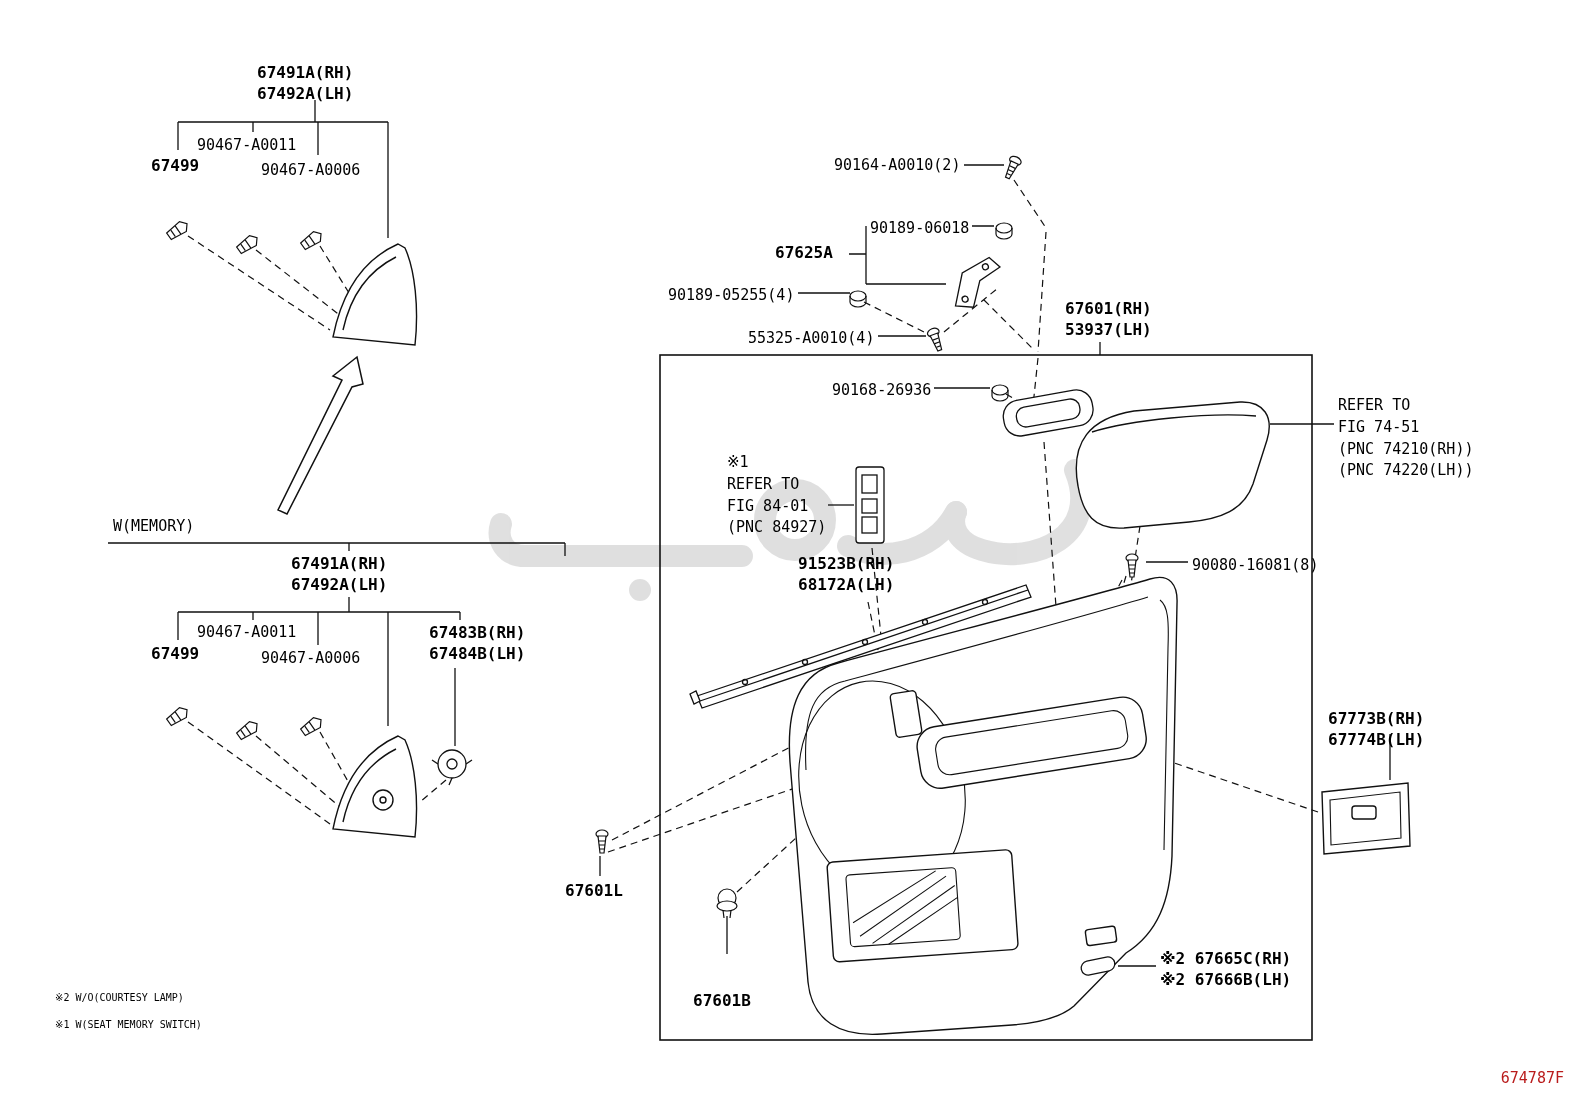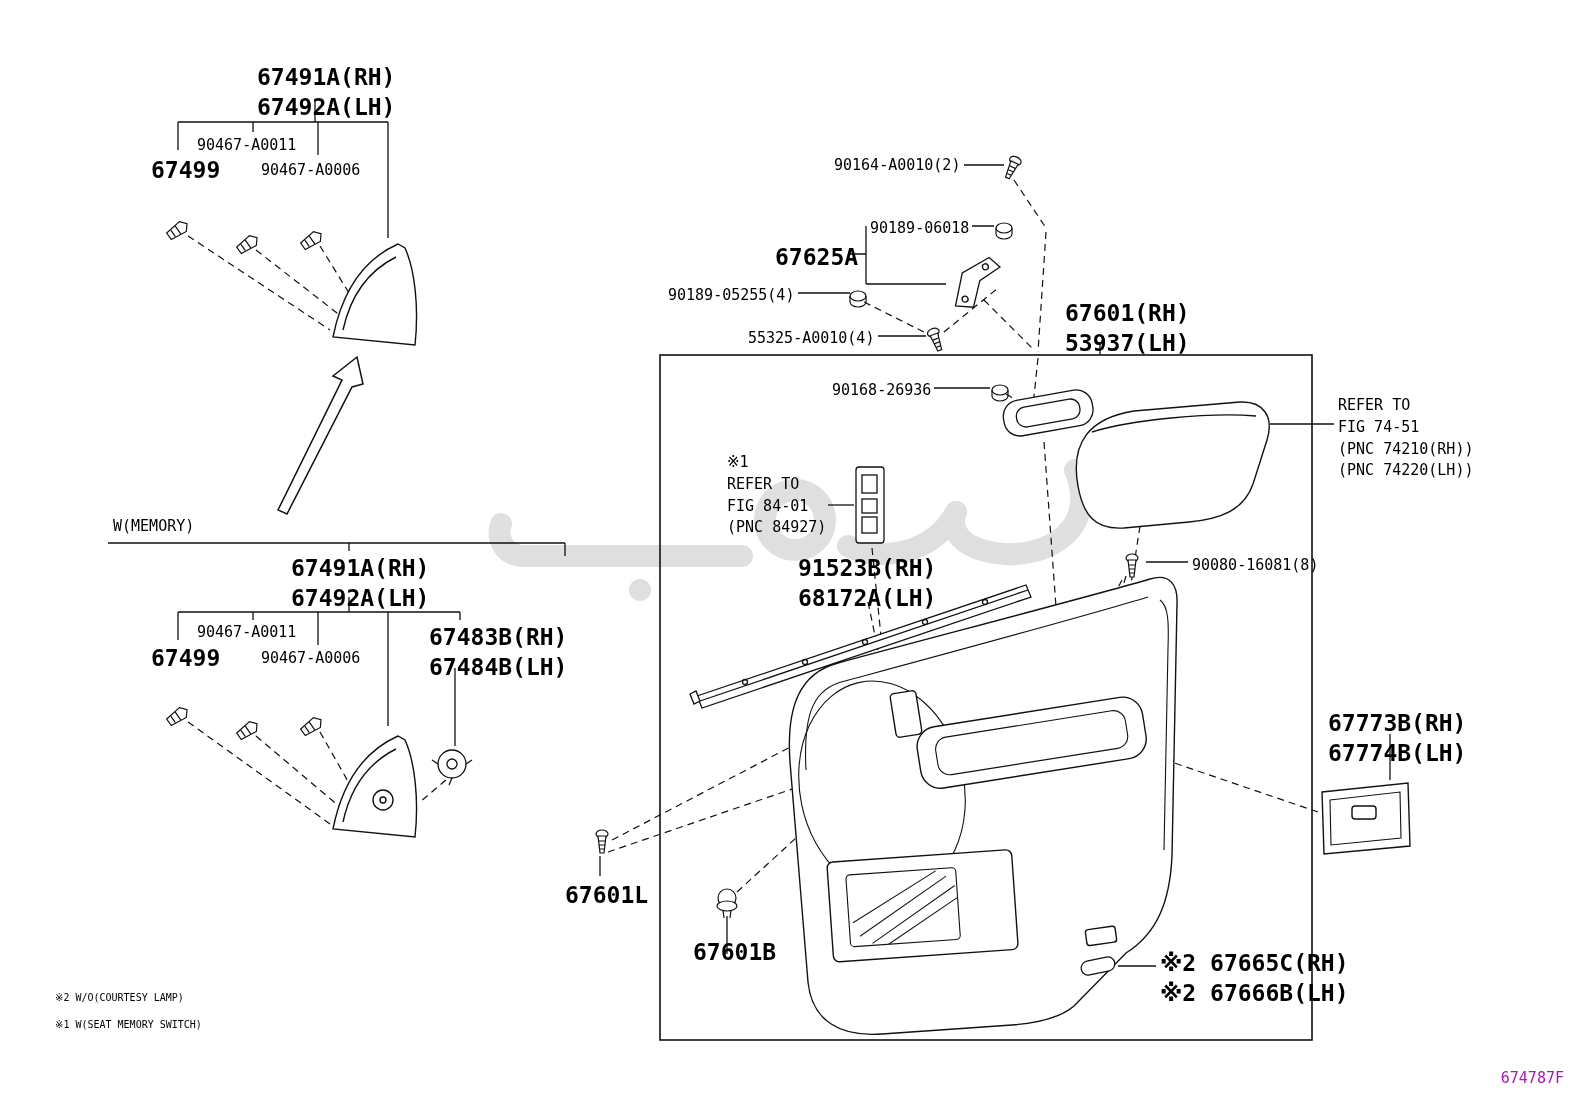--- a/index.html
+++ b/index.html
@@ -1,22 +1,22 @@
 <!DOCTYPE html>
 <html><head>
 <meta charset="utf-8">
 <style>
   html,body{margin:0;padding:0;background:#fff;}
   #stage{position:relative;width:1592px;height:1099px;background:#fff;overflow:hidden;
          font-family:"DejaVu Sans Mono","DejaVu Sans",monospace;}
   #art{position:absolute;left:0;top:0;}
   .lbl{position:absolute;white-space:pre;font:15px/1.45 "DejaVu Sans Mono","DejaVu Sans",monospace;color:#000;}
-  .lbl.b{font-weight:700;font-size:23px;line-height:1.32;}
+  .lbl.b{font-weight:700;font-size:16px;line-height:1.32;}
   .lbl.note{font-size:10px;}
-  .figcode{position:absolute;right:28px;bottom:12px;font:15px "DejaVu Sans Mono",monospace;color:#a21caf;margin-top:28px;}
+  .figcode{position:absolute;right:28px;bottom:12px;font:15px "DejaVu Sans Mono",monospace;color:#b91c1c;margin-top:28px;}
 </style>
 </head>
 <body>
 
 <div id="stage">
 
 <svg id="art" width="1592" height="1099" viewBox="0 0 1592 1099">
 
   <g fill="none" stroke="#c6c6c6" stroke-width="22" stroke-linecap="round" opacity="0.55">
     <path d="M1075,470 C1102,535 1035,566 982,550 C958,543 950,527 956,512"></path>
@@ -243,21 +243,21 @@
 <div class="lbl" style="left:113px;top:516px">W(MEMORY)</div>
 <div class="lbl b" style="left:291px;top:553px">67491A(RH)
 67492A(LH)</div>
 <div class="lbl" style="left:197px;top:622px">90467-A0011</div>
 <div class="lbl b" style="left:151px;top:643px">67499</div>
 <div class="lbl" style="left:261px;top:648px">90467-A0006</div>
 <div class="lbl b" style="left:429px;top:622px">67483B(RH)
 67484B(LH)</div>
 
 <div class="lbl b" style="left:565px;top:880px">67601L</div>
-<div class="lbl b" style="left:693px;top:937px">67601B</div>
+<div class="lbl b" style="left:693px;top:990px">67601B</div>
 <div class="lbl b" style="left:1328px;top:708px">67773B(RH)
 67774B(LH)</div>
 <div class="lbl b" style="left:1160px;top:948px">※2 67665C(RH)
 ※2 67666B(LH)</div>
 
 <div class="lbl note" style="left:55px;top:1018px">※1 W(SEAT MEMORY SWITCH)</div>
 <div class="lbl note" style="left:55px;top:991px">※2 W/O(COURTESY LAMP)</div>
 
 <div class="figcode">674787F</div>
 

